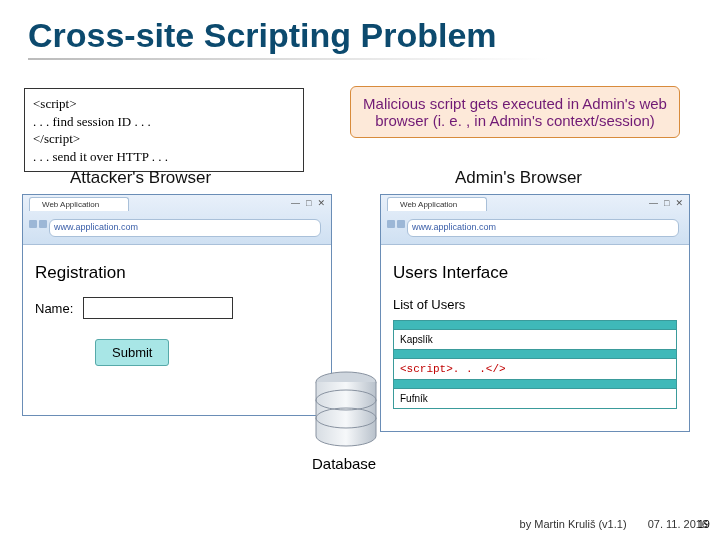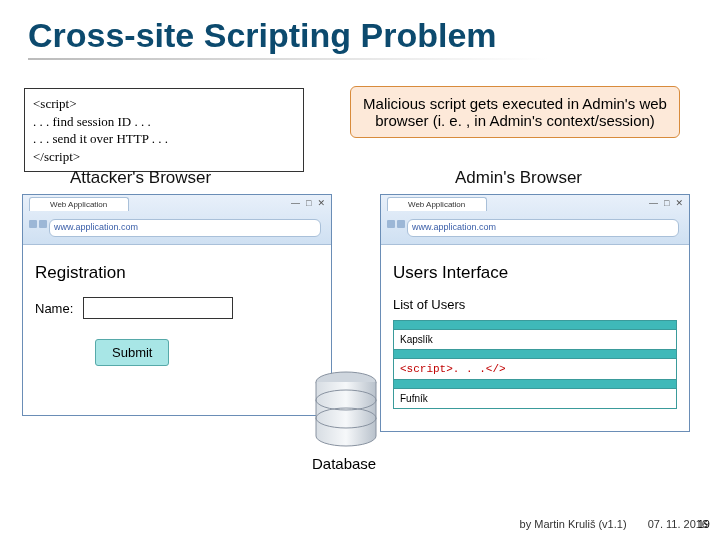--- a/index.html
+++ b/index.html
@@ -1,26 +1,26 @@
 <!DOCTYPE html>
 <html><head>
 <meta charset="utf-8">
 <style>
   * { box-sizing: border-box; margin: 0; padding: 0; }
   body { width: 720px; height: 540px; background: #fff; font-family: Arial, sans-serif; position: relative; overflow: hidden; }
   .title { font-family: "Trebuchet MS", sans-serif; font-size: 34px; color: #0c4a6e; font-weight: bold; position: absolute; top: 16px; left: 28px; }
   .title-underline { position: absolute; top: 58px; left: 28px; width: 520px; height: 2px; background: linear-gradient(to right, #bbb, transparent); }
   .code-box { position: absolute; top: 88px; left: 24px; width: 280px; padding: 6px 8px; border: 1px solid #333; font-family: Liberation Serif, serif; font-size: 13px; line-height: 1.35; color: #000; background: #fff; }
-  .callout { position: absolute; top: 86px; left: 350px; width: 330px; background: #fde9d9; border: 1px solid #d88b3c; border-radius: 6px; padding: 8px 12px; text-align: center; font-size: 15px; color: #000000; }
+  .callout { position: absolute; top: 86px; left: 350px; width: 330px; background: #fde9d9; border: 1px solid #d88b3c; border-radius: 6px; padding: 8px 12px; text-align: center; font-size: 15px; color: #701a75; }
   .col-label { position: absolute; font-family: "Trebuchet MS", sans-serif; font-size: 17px; color: #111; }
   #attacker-label { top: 168px; left: 70px; }
   #admin-label { top: 168px; left: 455px; }
   .browser { position: absolute; width: 310px; border: 1px solid #6a8db6; background: #fff; }
   .browser-chrome { height: 50px; background: linear-gradient(#e8f0fa, #cfe0f2); border-bottom: 1px solid #a9c0d9; position: relative; }
-  .tab { position: absolute; top: 2px; left: 6px; width: 100px; height: 14px; background: #fff; border: 1px solid #a9c0d9; border-bottom: none; border-radius: 3px 3px 0 0; font-size: 8px; padding: 2px 20px; color: #333; }
+  .tab { position: absolute; top: 2px; left: 6px; width: 100px; height: 14px; background: #fff; border: 1px solid #a9c0d9; border-bottom: none; border-radius: 3px 3px 0 0; font-size: 8px; padding: 2px 12px; color: #333; }
   .win-icons { position: absolute; top: 3px; right: 6px; font-size: 9px; color: #555; display: flex; gap: 6px; }
   .addr { position: absolute; top: 24px; left: 26px; right: 10px; height: 18px; background: #fff; border: 1px solid #a9c0d9; border-radius: 6px; font-size: 9px; padding: 2px 4px; color: #3a5ea8; }
   .nav-icons { position: absolute; top: 25px; left: 6px; display: flex; gap: 2px; }
   .nav-icons span { width: 8px; height: 8px; background: #9cb7d6; display: block; border-radius: 1px; }
   .browser-body { padding: 10px 12px 14px; }
   #attacker-browser { top: 194px; left: 22px; height: 222px; }
   #admin-browser { top: 194px; left: 380px; height: 238px; }
   .page-title { font-family: "Trebuchet MS", sans-serif; font-size: 17px; margin: 8px 0 14px; }
   .field-row { display: flex; align-items: center; gap: 10px; margin-bottom: 20px; }
   .field-row label { font-size: 13px; }
@@ -40,22 +40,22 @@
 </style>
 </head>
 <body>
 
 <div class="title">Cross-site Scripting Problem</div>
 <div class="title-underline"></div>
 
 <div class="code-box">
   <div>&lt;script&gt;</div>
   <div>. . . find session ID . . .</div>
+  <div>&lt;/script&gt;</div>
   <div>. . . send it over HTTP . . .</div>
-  <div>&lt;/script&gt;</div>
 </div>
 
 <div class="callout">Malicious script gets executed in Admin's web browser (i. e. , in Admin's context/session)</div>
 
 <div class="col-label" id="attacker-label">Attacker's Browser</div>
 <div class="col-label" id="admin-label">Admin's Browser</div>
 
 <div class="browser" id="attacker-browser">
   <div class="browser-chrome">
     <div class="tab">Web Application</div>

